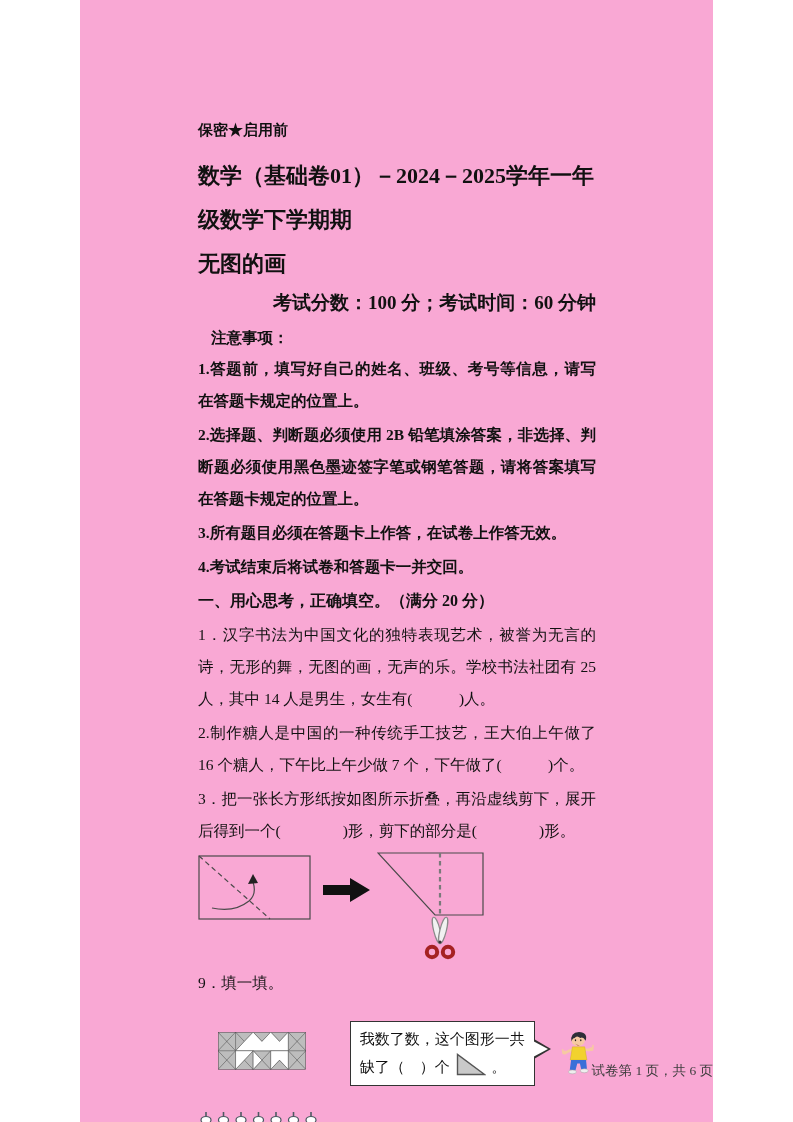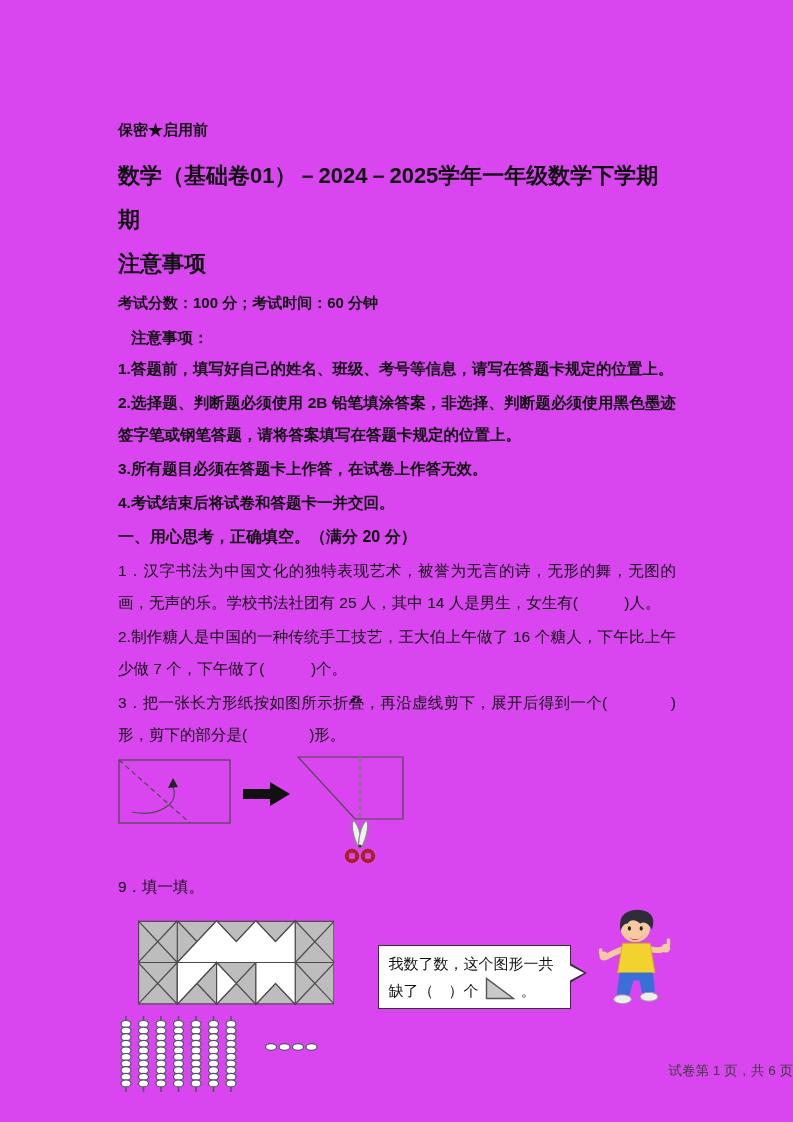--- a/index.html
+++ b/index.html
@@ -1,32 +1,32 @@
 <!DOCTYPE html>
 <html style="--figure-gray: #bdbdbd; --figure-line: #4a4a4a; --scissors-red: #a52222; --shirt-yellow: #f2d22e; --pants-blue: #3a6fd8; --hair-dark: #2e2e38; --skin: #f6c9a2;"><head>
 <meta charset="utf-8">
 <style>
   html,body{margin:0;padding:0;background:#fff;}
   .page{
-    position:relative;width:793px;height:1122px;margin:0 auto;background:#d946ef;
-    font-family:Liberation Sans, sans-serif;color:#111;overflow:hidden;
+    position:relative;width:633px;height:1122px;margin:0 auto;background:#f9a8d4;
+    font-family:Liberation Serif, serif;color:#111;overflow:hidden;
     box-sizing:border-box;padding:0 117px 0 118px;
   }
   .secrecy{margin-top:120px;font-size:15px;font-weight:bold;line-height:20px;}
   .title{margin-top:14px;font-size:22px;font-weight:bold;line-height:44px;}
   .title span{display:block;}
-  .exam-info{text-align:left;font-size:15px;font-weight:bold;line-height:34px;}
+  .exam-info{text-align:right;font-size:19px;font-weight:bold;line-height:34px;}
   .notes-heading{font-size:15.5px;font-weight:bold;line-height:31px;margin-top:2px;margin-left:13px;}
   p.note{margin:0 0 2px 0;font-size:15.5px;font-weight:bold;line-height:32px;text-align:justify;}
   .section-heading{font-size:16px;font-weight:bold;line-height:32px;margin:2px 0;}
   p.question{margin:0 0 2px 0;font-size:15.5px;line-height:32px;text-align:justify;}
   .fig-row{display:flex;align-items:flex-start;margin:4px 0 0 0;height:116px;}
   .fold-before{margin-top:4px;}
   .fold-arrow{margin:26px 6px 0 12px;}
-  .q4-row{display:flex;align-items:flex-end;height:104px;margin-top:2px;margin-left:20px;}
+  .q4-row{display:flex;align-items:flex-start;height:104px;margin-top:2px;margin-left:20px;}
   .bubble{
     position:relative;margin:20px 0 0 44px;width:176px;border:1.3px solid #333;
     padding:4px 9px;font-size:15px;line-height:27px;background:#fff;white-space:nowrap;
   }
   .bubble .tail-outer{position:absolute;right:-17px;top:17px;width:0;height:0;
     border-top:10px solid transparent;border-bottom:10px solid transparent;border-left:17px solid #333;}
   .bubble .tail-inner{position:absolute;right:-14px;top:19px;width:0;height:0;
     border-top:8px solid transparent;border-bottom:8px solid transparent;border-left:15px solid #fff;}
   .tri-inline{vertical-align:-4px;margin:0 2px;}
   .boy{margin-left:26px;}
@@ -40,21 +40,21 @@
 </style>
 </head>
 <body>
 
 <div class="page">
 
   <div class="secrecy">保密★启用前</div>
 
   <div class="title">
     <span>数学（基础卷01）－2024－2025学年一年级数学下学期期</span>
-    <span>注意事项</span>
+    <span>无图的画</span>
   </div>
 
   <div class="exam-info">考试分数：100 分；考试时间：60 分钟</div>
 
   <div class="notes-heading">注意事项：</div>
   <p class="note">1.答题前，填写好自己的姓名、班级、考号等信息，请写在答题卡规定的位置上。</p>
   <p class="note">2.选择题、判断题必须使用 2B 铅笔填涂答案，非选择、判断题必须使用黑色墨迹签字笔或钢笔答题，请将答案填写在答题卡规定的位置上。</p>
   <p class="note">3.所有题目必须在答题卡上作答，在试卷上作答无效。</p>
   <p class="note">4.考试结束后将试卷和答题卡一并交回。</p>
 

